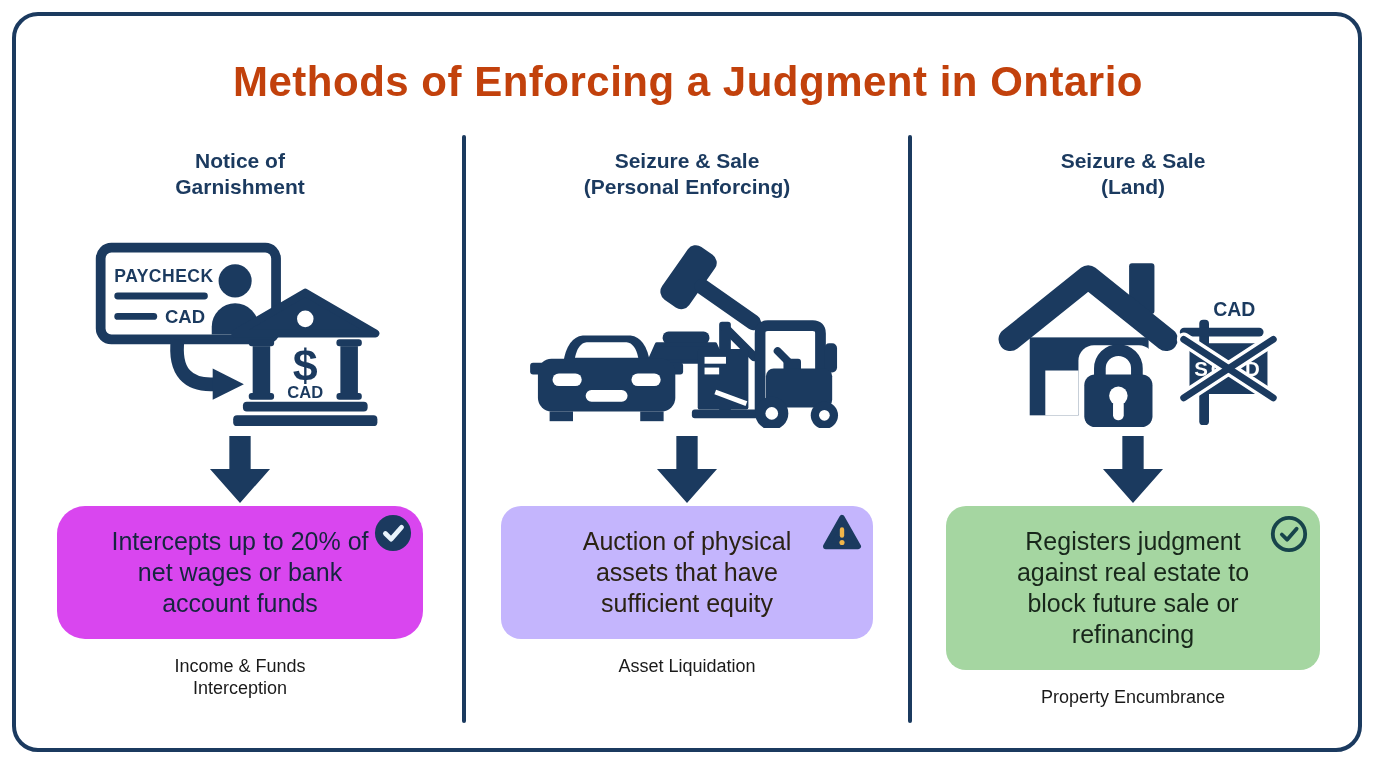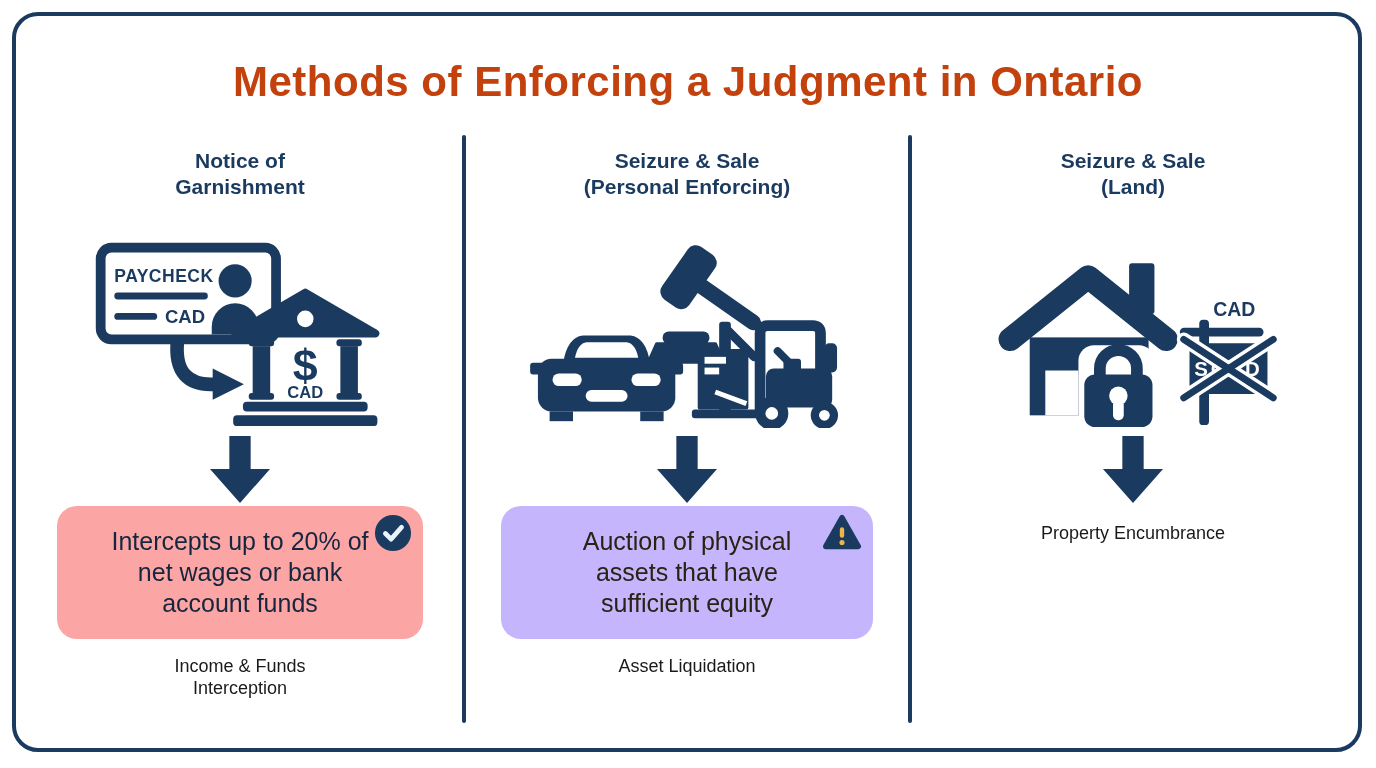--- a/index.html
+++ b/index.html
@@ -31,21 +31,21 @@
     text-align:center;font-size:21px;font-weight:bold;color:#1b3a5f;line-height:1.25;
     height:84px;
   }
   .icon-slot{height:196px;display:flex;justify-content:center;margin-top:6px;}
   .arrow-slot{height:72px;display:flex;align-items:center;justify-content:center;margin-top:0px;}
   .desc-box{
     position:relative;border-radius:20px;display:flex;align-items:center;justify-content:center;
     padding:20px 24px;min-height:92px;
   }
   .desc-box p{margin:0;text-align:center;font-size:25px;line-height:1.24;}
-  .box-blue{background:#fca5a5;width:318px;}
+  .box-blue{background:#d946ef;width:318px;border-radius:28px;}
   .box-blue p{color:#15263e;max-width:272px;}
   .box-orange{background:#c4b5fd;width:324px;}
   .box-orange p{color:#2a2214;max-width:252px;}
   .box-green{background:#a5d6a1;width:326px;}
   .box-green p{color:#18271b;max-width:292px;}
   .badge{position:absolute;top:8px;right:11px;}
   .caption{
     margin-top:17px;text-align:center;font-size:18px;color:#1a1a1a;line-height:1.22;
   }
   .caption.cap1{max-width:212px;}
@@ -207,15 +207,22 @@
       <line x1="294" y1="104" x2="202" y2="164" stroke="#1b3a5f" stroke-width="7" stroke-linecap="round"></line>
     </svg>
   </div>
 
   <div class="arrow-slot">
     <svg width="62" height="68" viewBox="0 0 64 70">
       <polygon points="21,0 43,0 43,34 63,34 32,69 1,34 21,34" fill="#1b3a5f"></polygon>
     </svg>
   </div>
 
+  <div class="desc-box box-green">
+    <p>Registers judgment against real estate to block future sale or refinancing</p>
+    <svg class="badge" width="40" height="40" viewBox="0 0 42 42">
+      <circle cx="21" cy="21" r="17" fill="none" stroke="#17444b" stroke-width="4"></circle>
+      <path d="M13.5 21.5 l5.5 5.5 L29 15.5" fill="none" stroke="#17444b" stroke-width="4" stroke-linecap="round" stroke-linejoin="round"></path>
+    </svg>
+  </div>
 
   <div class="caption">Property Encumbrance</div>
 </div>
 
 </body></html>

